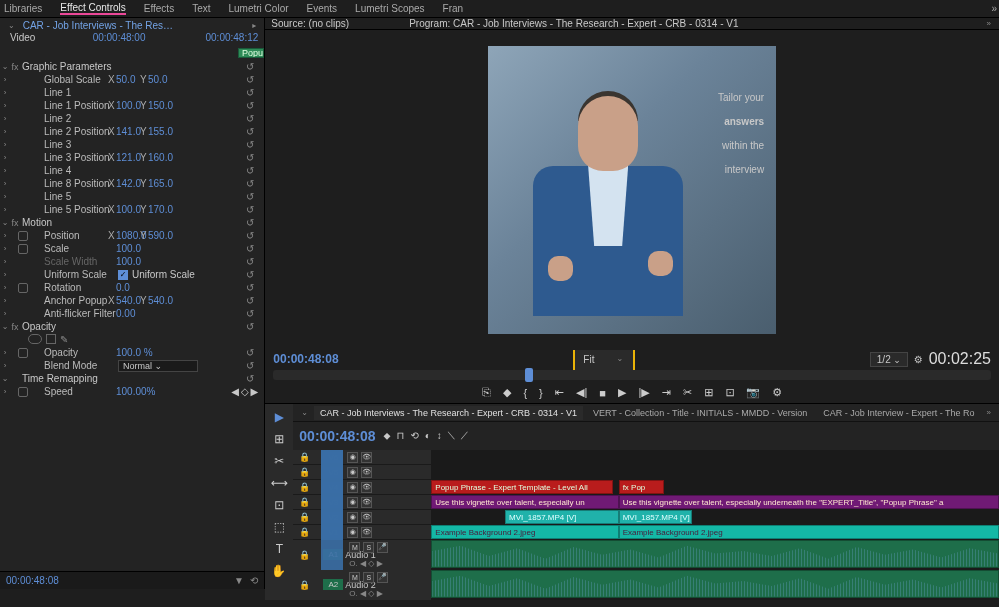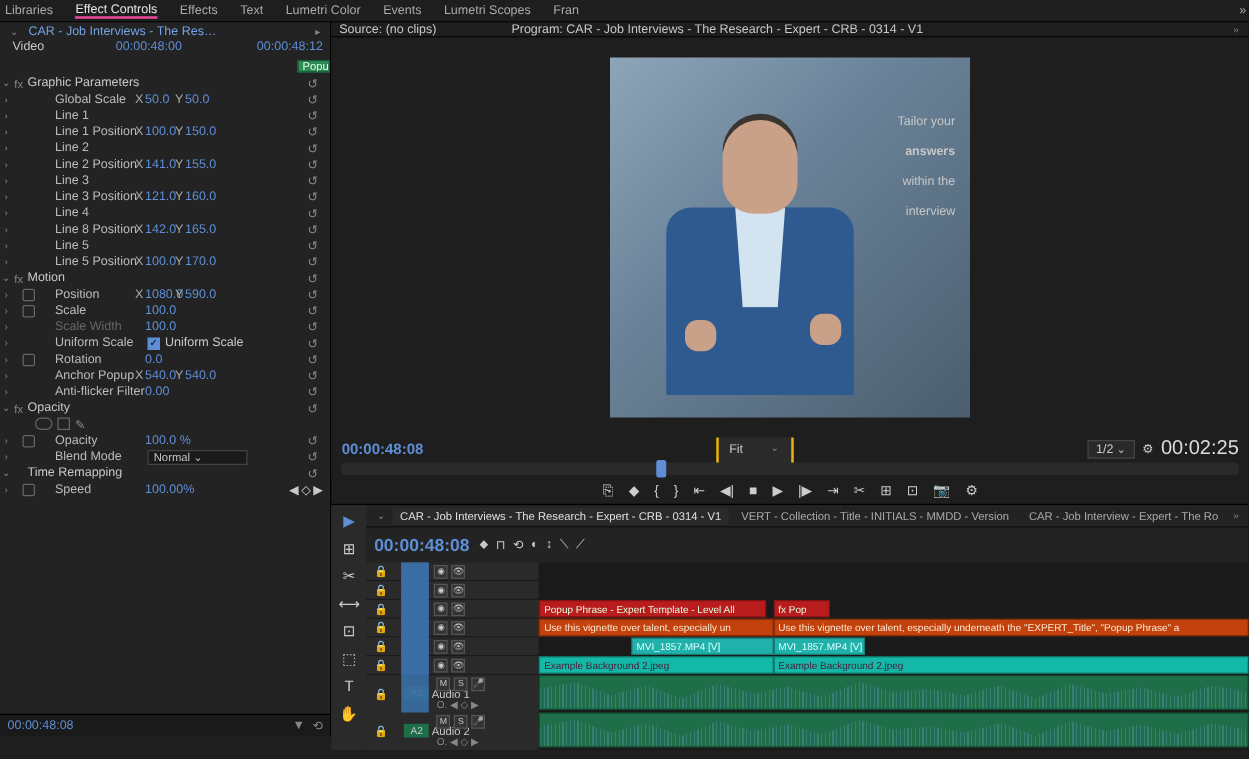--- a/index.html
+++ b/index.html
@@ -83,21 +83,21 @@
 .track.tall{height:30px}
 .t-head{width:138px;height:100%;background:#2a2a2a;display:flex;align-items:center;gap:4px;padding-left:30px;position:relative;font-size:9px}
 .t-head .lock{position:absolute;left:6px;font-size:9px;color:#888}
 .t-head .lbl{width:20px;text-align:center;background:#1e4a6e;padding:1px 2px;font-size:8px}
 .t-head .lbl.a{background:#1e6e4a}
 .t-head .tog{display:flex;gap:3px}
 .t-head .tog span{width:11px;height:11px;background:#333;border:1px solid #555;font-size:7px;display:flex;align-items:center;justify-content:center}
 .t-body{flex:1;height:100%;position:relative;background:#1a1a1a}
 .clip{position:absolute;height:100%;top:0;font-size:8px;padding-left:3px;line-height:13px;overflow:hidden;white-space:nowrap;border:1px solid rgba(0,0,0,0.3)}
 .clip.green{background:#b91c1c;color:#e0ffe0}
-.clip.orange{background:#c2410c;color:#ffe8d0}
+.clip.orange{background:#701a75;color:#ffe8d0}
 .clip.teal{background:#20b2aa;color:#e0ffff}
 .clip.pink{background:#14b8a6;color:#4a1a3a}
 .clip.audio{background:#1e6e4a;color:#d0ffd0}
 .clip.audio.tall{height:28px}
 .wave{position:absolute;inset:0;background:repeating-linear-gradient(90deg,#5090a0 0 1px,transparent 1px 3px);opacity:0.5;clip-path:polygon(0 40%,5% 20%,10% 60%,15% 30%,20% 70%,25% 25%,30% 55%,35% 35%,40% 65%,45% 20%,50% 50%,55% 40%,60% 60%,65% 30%,70% 70%,75% 25%,80% 55%,85% 35%,90% 65%,95% 30%,100% 50%,100% 100%,0 100%)}
 .sel-box{position:absolute;left:28px;top:0;bottom:0;width:22px;background:#3a6ea5;opacity:0.9}
 .chev{font-size:8px;color:#888;padding:0 2px}
 </style>
 </head>
 <body>

